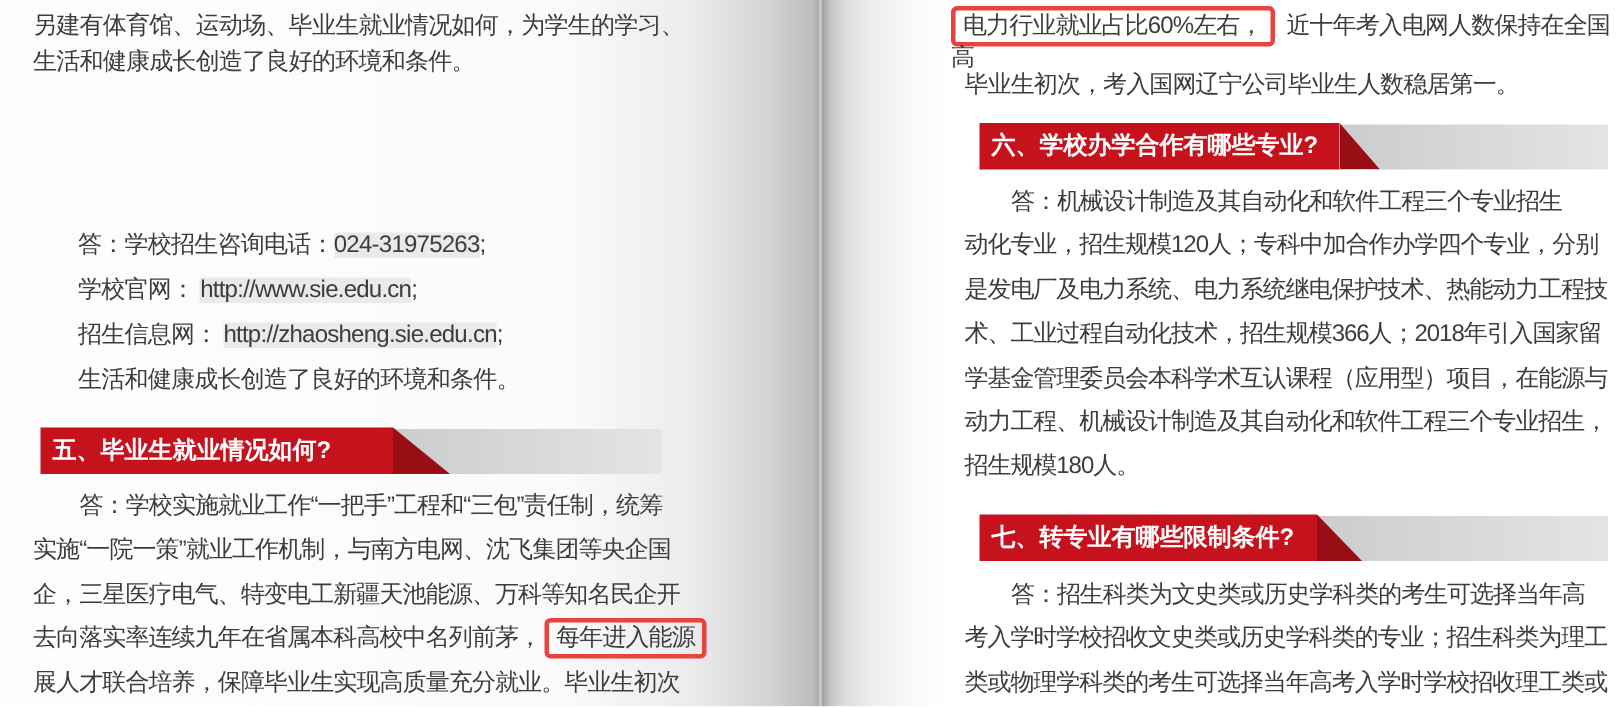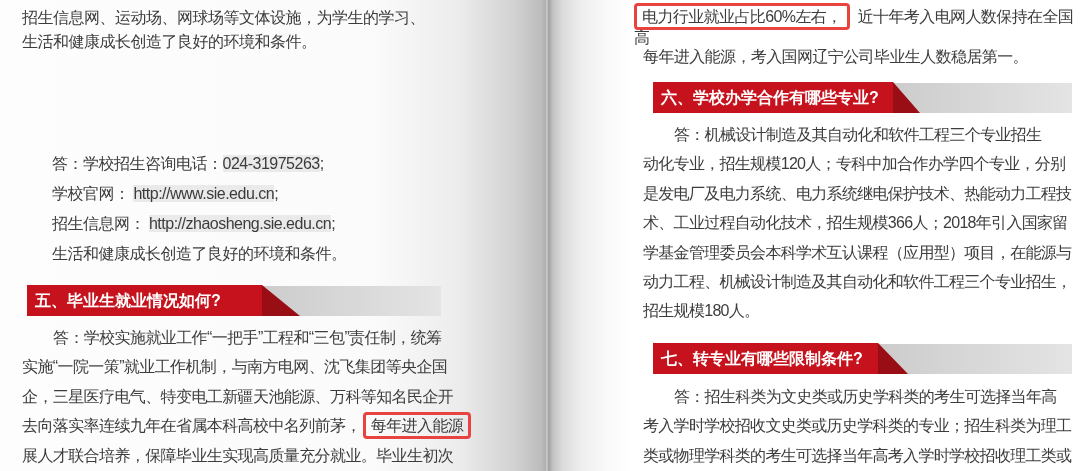--- a/index.html
+++ b/index.html
@@ -39,21 +39,21 @@
   .banner-single .btext{position:absolute;left:8px;top:0;line-height:31px;white-space:nowrap;}
 </style>
 </head>
 <body>
 
 <div class="page">
 
   <div class="page-left">
 
     <div class="blk lh-intro" style="left:22px;top:6px;width:428px;">
-      <div class="line">招生信息网、运动场、网球场等文体设施，为学生的学习、</div>
+      <div class="line">另建有体育馆、运动场、毕业生就业情况如何，为学生的学习、</div>
       <div class="line">生活和健康成长创造了良好的环境和条件。</div>
     </div>
 
 
     <div class="blk lh-ans" style="left:52px;top:149px;width:400px;">
       <div class="line"><span>答：学校招生咨询电话：</span><span class="hl">024-31975263</span><span>;</span></div>
       <div class="line"><span>学校官网： </span><span class="hl">http://www.sie.edu.cn</span><span>;</span></div>
       <div class="line"><span>招生信息网： </span><span class="hl">http://zhaosheng.sie.edu.cn</span><span>;</span></div>
       <div class="line"><span>生活和健康成长创造了良好的环境和条件。</span></div>
     </div>
@@ -72,21 +72,21 @@
       <div class="line"><span>去向落实率连续九年在省属本科高校中名列前茅，</span><span class="rbox rbox-tail"><span>每年进入能源</span></span></div>
       <div class="line">展人才联合培养，保障毕业生实现高质量充分就业。毕业生初次</div>
     </div>
   </div>
 
   <div class="page-right">
 
     <div class="blk" style="left:87px;top:7px;width:440px;letter-spacing:-0.6px;">
       <span class="rbox rbox-gap"><span>电力行业就业占比60%左右，</span></span><span>近十年考入电网人数保持在全国高</span>
     </div>
-    <div class="blk line" style="left:96px;top:42px;letter-spacing:-0.6px;line-height:30px;">每年进入能源，考入国网辽宁公司毕业生人数稳居第一。</div>
+    <div class="blk line" style="left:96px;top:42px;letter-spacing:-0.6px;line-height:30px;">毕业生初次，考入国网辽宁公司毕业生人数稳居第一。</div>
 
     <div class="banner banner-single" style="left:106px;top:82px;width:419px;">
       <div class="abs red-bg" style="left:0;top:0;width:240px;height:31px;"></div>
       <div class="abs ribbon" style="left:240px;top:1px;width:179px;height:30px;"></div>
       <div class="abs fold" style="left:240px;top:0;width:27px;height:31px;"></div>
       <div class="btext">六、学校办学合作有哪些专业?</div>
     </div>
 
     <div class="blk lh-body" style="left:96px;top:120px;width:412px;letter-spacing:-0.7px;">
       <div class="line indent">答：机械设计制造及其自动化和软件工程三个专业招生</div>

